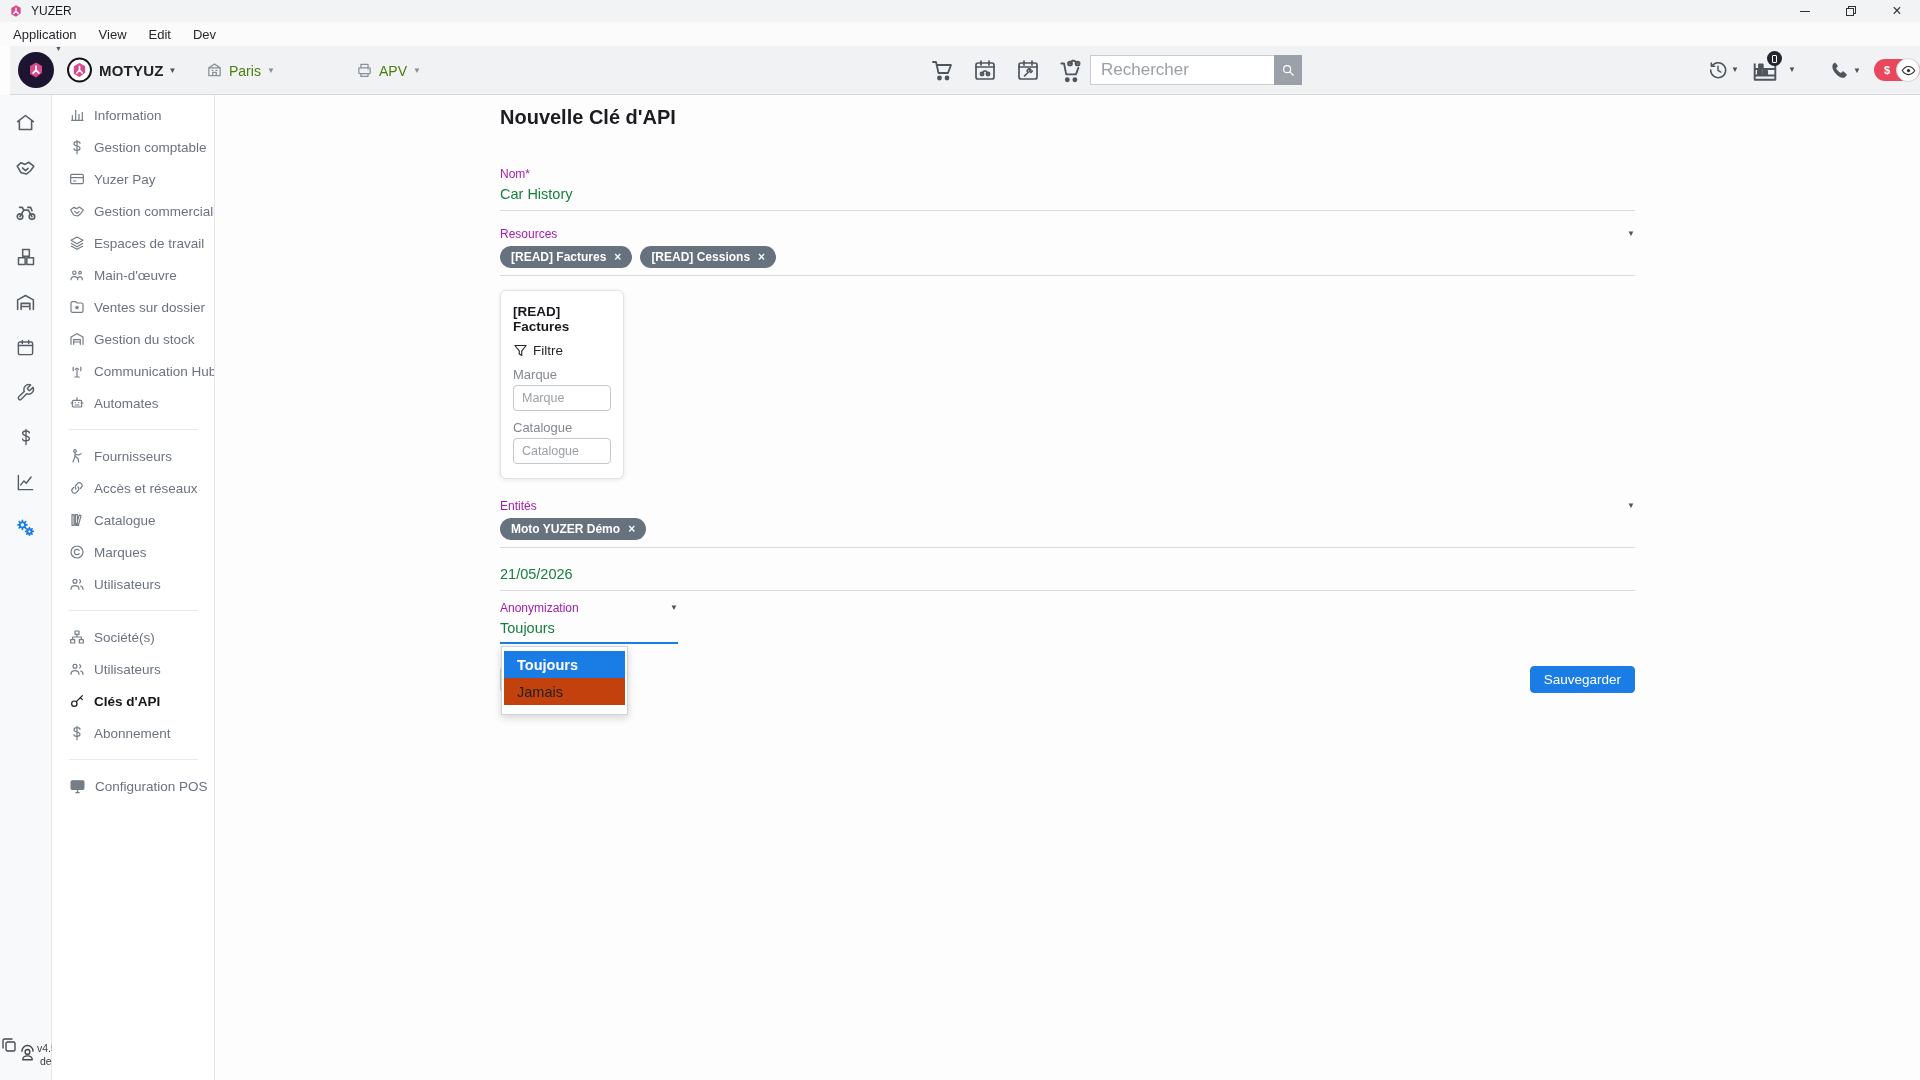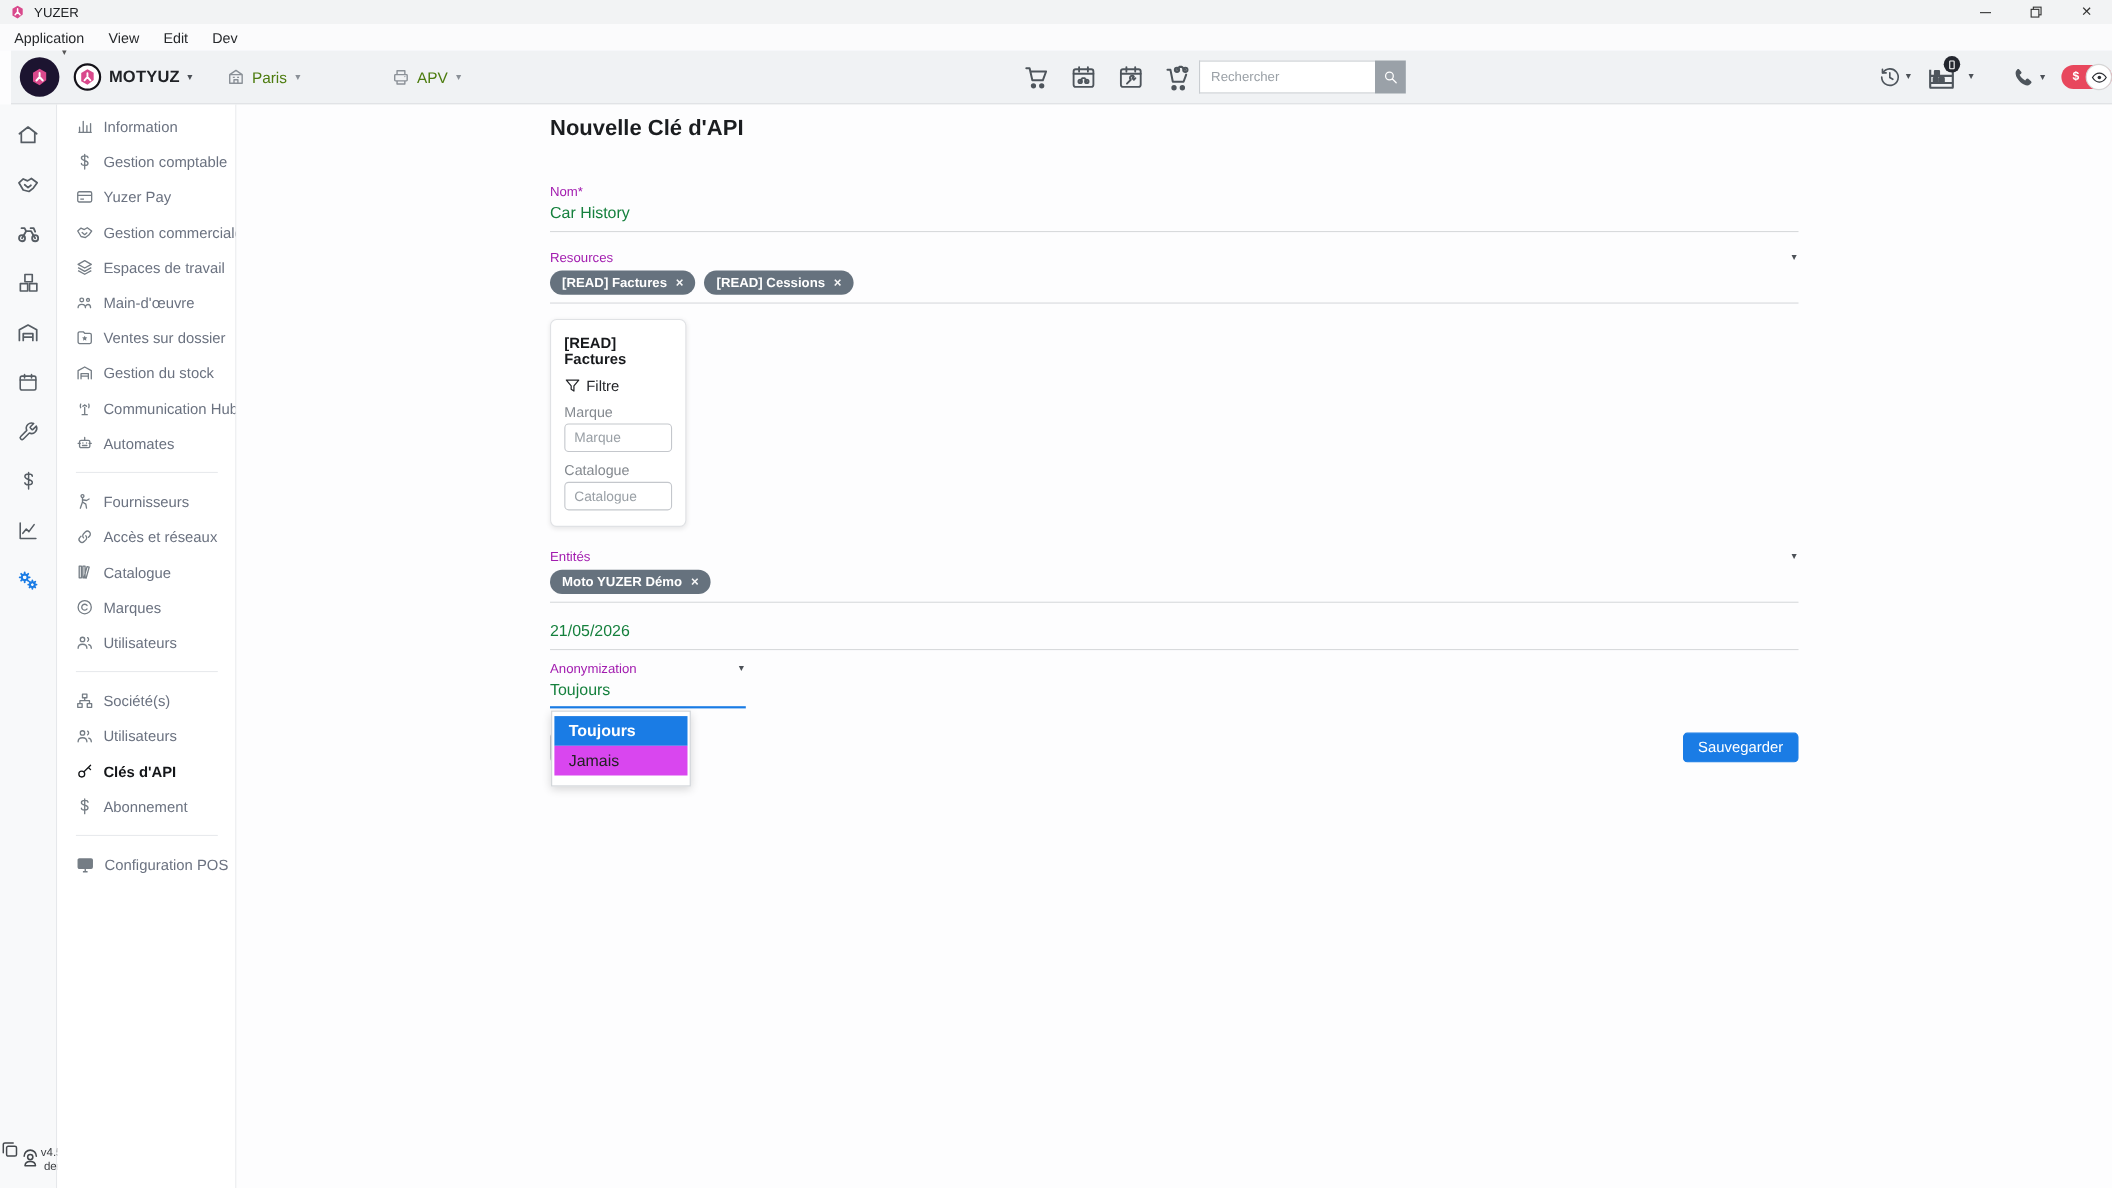--- a/index.html
+++ b/index.html
@@ -24,21 +24,21 @@
   
   .toolbar{position:absolute;left:10px;top:46px;width:1920px;height:49px;background:#f0f2f4;border-bottom:1px solid #d7dadd}
   .tb{position:absolute;top:50%;transform:translateY(-50%);display:flex;align-items:center;color:#5a6067}
   .avatar{width:36px;height:36px;border-radius:50%;background:#1c1430;display:flex;align-items:center;justify-content:center;position:relative}
   .avatar .tiny-caret{position:absolute;top:-7px;right:-8px;font-size:7px;color:#555}
   .org-logo{width:25px;height:25px;border-radius:50%;border:2px solid #15131a;display:flex;align-items:center;justify-content:center;background:#fff}
   .org-name{font-size:15px;font-weight:700;color:#202226;margin:0 5px 0 7px;letter-spacing:.2px}
   .caret{font-size:8px;color:#4c5157;line-height:1}
   .tb-label{font-size:14px;color:#4d7c0f;margin:0 6px}
   .searchbox{display:flex}
-  .searchbox input{width:160px;height:30px;border:1px solid #c9cdd1;border-right:none;background:#fff;padding:0 10px;font-size:12px;color:#333;outline:none;font-family:"Liberation Sans",sans-serif}
+  .searchbox input{width:184px;height:30px;border:1px solid #c9cdd1;border-right:none;background:#fff;padding:0 10px;font-size:17px;color:#333;outline:none;font-family:"Liberation Sans",sans-serif}
   .searchbox input::placeholder{color:#9aa0a6}
   .search-btn{width:28px;height:30px;background:#9aa1a8;border:none;display:flex;align-items:center;justify-content:center;color:#fff}
   .badge{position:absolute;top:-6px;right:-4px;width:15px;height:15px;border-radius:50%;background:#23262e;display:flex;align-items:center;justify-content:center}
   .badge i{display:block;width:5px;height:8px;border:1.2px solid #fff;border-radius:1px}
   .toggle{width:46px;height:22px;border-radius:11px;background:var(--toggle_red);display:flex;align-items:center;position:relative}
   .toggle .tg-label{color:#fff;font-size:11px;font-weight:700;margin-left:10px}
   .toggle .knob{position:absolute;right:0px;top:-1px;width:24px;height:24px;border-radius:50%;background:#fff;border:1px solid #d6d6d6;display:flex;align-items:center;justify-content:center;color:#2b2e33}
 
   
   .rail{position:absolute;left:0;top:95px;bottom:0;width:52px;background:#f8f9fa;border-right:1px solid #e4e6e9;display:flex;flex-direction:column;align-items:center;padding-top:16px}
@@ -71,21 +71,21 @@
   .fc-title{font-size:13.5px;font-weight:700;color:#17191c}
   .fc-filter{display:flex;align-items:center;gap:5px;margin-top:9px;font-size:13.5px;color:#24262a}
   .fc-label{font-size:13px;color:#84898f;margin-top:9px}
   .fc-input{width:100%;height:26px;border:1px solid #c4c7cc;border-radius:4px;margin-top:3px;padding:0 8px;font-size:12.5px;color:#333;outline:none;font-family:"Liberation Sans",sans-serif}
   .fc-input::placeholder{color:#9aa0a6}
 
   .mt20{margin-top:20px}.mt16{margin-top:16px}.mt10{margin-top:10px}
   .anon{position:relative;width:178px}
   .anon .f-value{border-bottom:2px solid var(--accent);padding-bottom:4px}
   .dropdown{position:absolute;left:1px;top:calc(100% + 2px);width:127px;background:#fff;border:1px solid #cfd3d7;box-shadow:0 3px 8px rgba(0,0,0,.16);padding:4px 2px 9px;z-index:5}
-  .dd-opt{height:27px;display:flex;align-items:center;padding-left:13px;font-size:14.5px;background:#d946ef;color:#222;cursor:default}
+  .dd-opt{height:27px;display:flex;align-items:center;padding-left:13px;font-size:14.5px;background:#c2410c;color:#222;cursor:default}
   .dd-opt.sel{background:var(--accent);color:#fff;font-weight:700}
 
   .actions{display:flex;justify-content:space-between;gap:7px;margin-top:22px}
   .btn{height:27px;border-radius:4px;font-size:13.5px;padding:0 13px;font-family:"Liberation Sans",sans-serif;cursor:default;display:flex;align-items:center}
   .btn-secondary{background:#fff;border:1px solid #c6c9ce;color:#3c4043}
   .btn-primary{background:var(--accent);border:1px solid var(--accent);color:#fff}
 </style>
 </head>
 <body>
 

